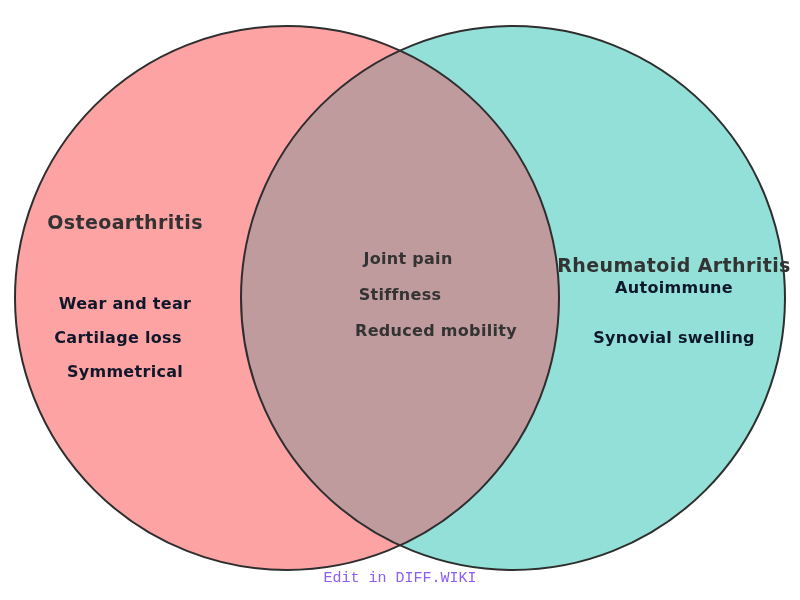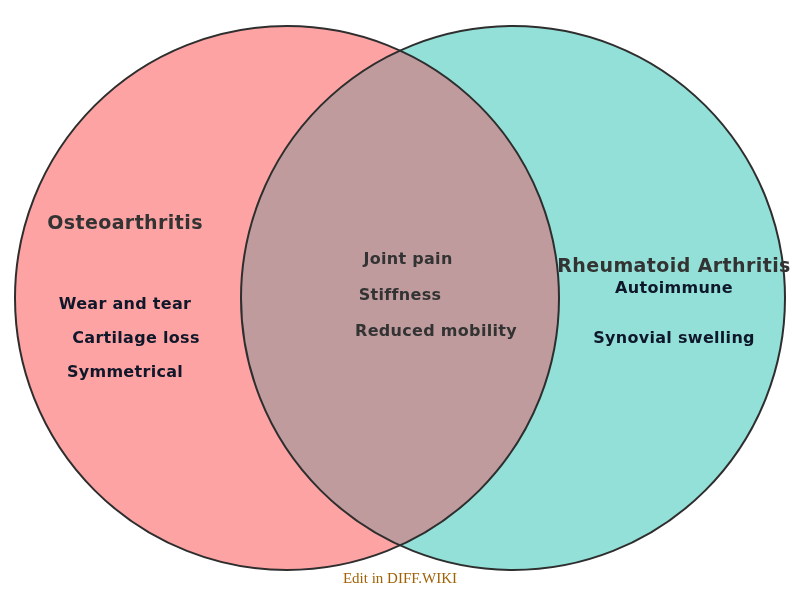--- a/index.html
+++ b/index.html
@@ -35,29 +35,29 @@
   .item {
     font-size: 16px;
     font-weight: 700;
     color: #0f172a;
     letter-spacing: 0.3px;
   }
   .center-item {
     color: #333333;
   }
   .footer-label {
-    font-family: Liberation Serif, serif;
+    font-family: Liberation Mono, monospace;
     font-size: 15px;
     font-weight: 400;
-    color: #a16207;
+    color: #8b5cf6;
   }
   
   .lt  { left: 125px; top: 222px; }
   .li0 { left: 125px; top: 303px; }
-  .li1 { left: 136px; top: 337px; }
+  .li1 { left: 118px; top: 337px; }
   .li2 { left: 125px; top: 371px; }
   .ci0 { left: 400px; top: 258px; margin-left: 8px; }
   .ci1 { left: 400px; top: 294px; }
   .ci2 { left: 400px; top: 330px; margin-left: 36px; }
   .rt  { left: 674px; top: 222px; margin-top: 43px; }
   .ri0 { left: 674px; top: 287px; }
   .ri1 { left: 674px; top: 337px; }
   .ri2 { left: 674px; top: 371px; }
   .ft  { left: 400px; top: 578px; }
 </style>

